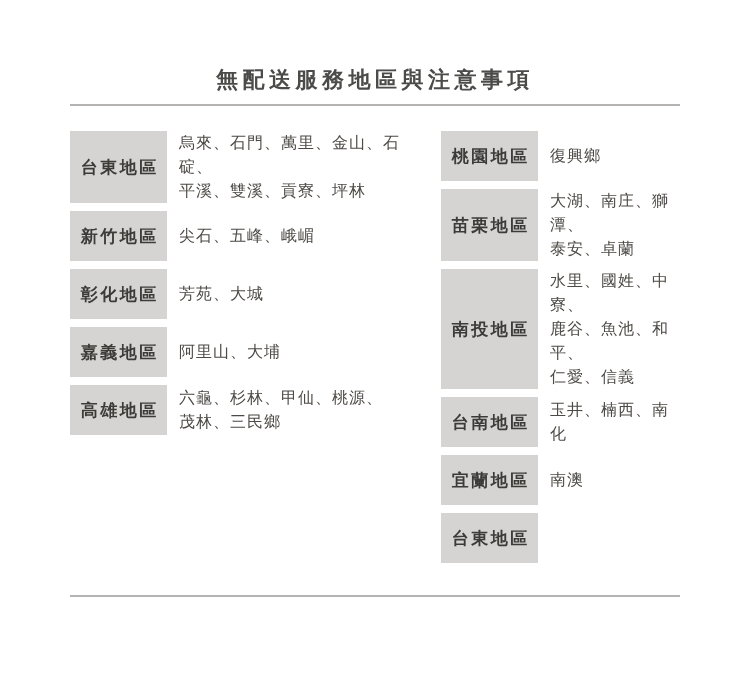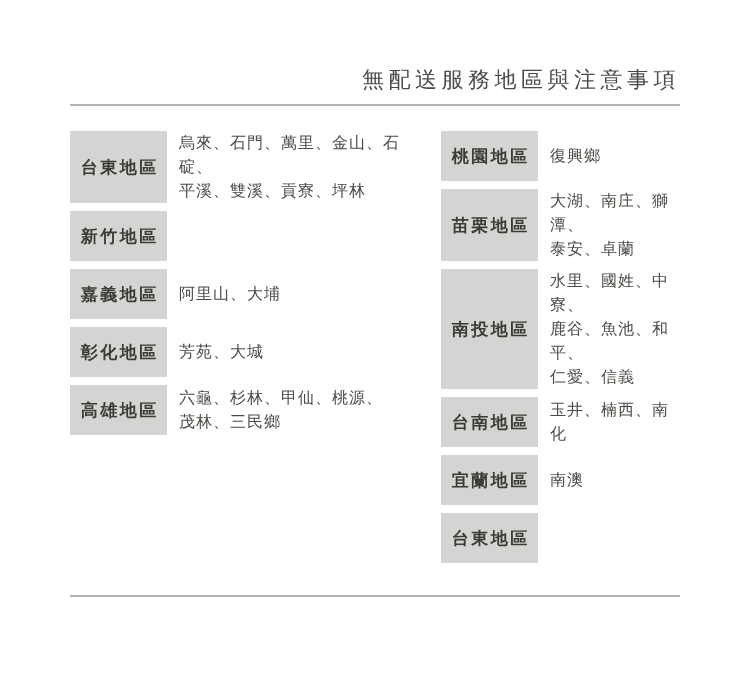--- a/index.html
+++ b/index.html
@@ -6,25 +6,25 @@
   html, body {
     width: 750px; height: 680px;
     background: #ffffff;
     font-family: "Liberation Sans", "DejaVu Sans", sans-serif;
     overflow: hidden;
   }
   .page { width: 750px; height: 680px; padding: 0 70px; }
 
   .title {
     margin-top: 64px;
-    text-align: right;
+    text-align: center;
     font-size: 22px;
     line-height: 32px;
     letter-spacing: 4.5px;
-    font-weight: 400;
+    font-weight: 700;
     color: #4b4b49;
   }
   .divider {
     height: 2px;
     background: #b4b3b1;
     margin-top: 8px;
   }
   .divider.bottom { margin-top: 24px; }
 
   .regions { display: flex; margin-top: 25px; align-items: flex-start; }
@@ -67,28 +67,29 @@
   <div class="regions">
 
     <div class="col col-left">
       <div class="region-row">
         <div class="region-label">台東地區</div>
         <div class="region-areas">烏來、石門、萬里、金山、石碇、
 平溪、雙溪、貢寮、坪林</div>
       </div>
       <div class="region-row">
         <div class="region-label">新竹地區</div>
+        <div class="region-areas">尖石、五峰、峨嵋</div>
+      </div>
+      <div class="region-row">
+        <div class="region-label">彰化地區</div>
+        <div class="region-areas">芳苑、大城</div>
       </div>
       <div class="region-row">
         <div class="region-label">嘉義地區</div>
         <div class="region-areas">阿里山、大埔</div>
-      </div>
-      <div class="region-row">
-        <div class="region-label">彰化地區</div>
-        <div class="region-areas">芳苑、大城</div>
       </div>
       <div class="region-row">
         <div class="region-label">高雄地區</div>
         <div class="region-areas">六龜、杉林、甲仙、桃源、
 茂林、三民鄉</div>
       </div>
     </div>
 
     <div class="col col-right">
       <div class="region-row">

